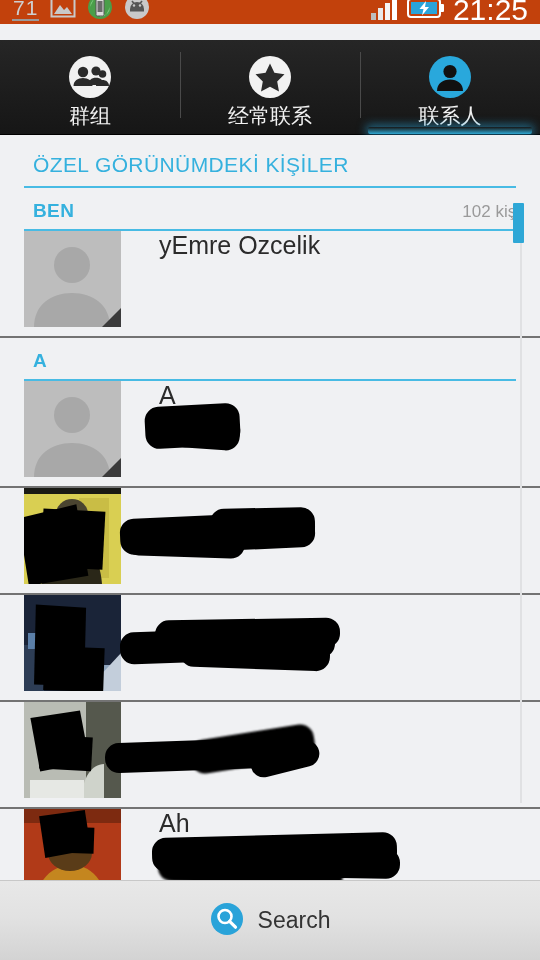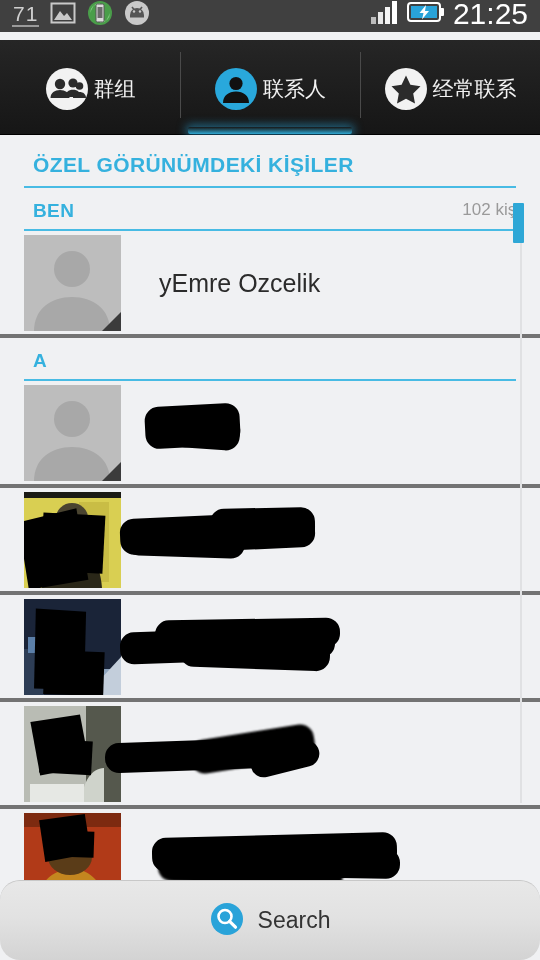--- a/index.html
+++ b/index.html
@@ -5,23 +5,23 @@
   * { margin:0; padding:0; box-sizing:border-box; }
   html, body {
     width:540px; height:960px;
     overflow:hidden;
     background:#f0f1f3;
     font-family:"Liberation Sans", sans-serif;
   }
 
   
   #status-bar{
-    position:absolute; left:0; top:0; width:540px; height:32px;
-    background:#404040;
-    display:flex; align-items:flex-start;
+    position:absolute; left:0; top:0; width:540px; height:24px;
+    background:#c2410c;
+    display:flex; align-items:flex-end;
     padding:0 12px;
   }
   #status-left{ display:flex; align-items:center; gap:11px; }
   #status-right{ margin-left:auto; display:flex; align-items:center; gap:8px; }
 
   .sb-num{
     color:#cfcfcf; font-size:21px; letter-spacing:1px;
     border-bottom:2px solid #9a9a9a; line-height:22px; padding:0 1px;
   }
   .sb-icon{ display:block; }
@@ -32,23 +32,23 @@
 
   
   #tab-bar{
     position:absolute; left:0; top:40px; width:540px; height:95px;
     background:linear-gradient(to bottom,#262626 0%,#1d1d1d 55%,#161616 100%);
     display:flex;
     border-bottom:1px solid #000;
   }
   .tab{
     flex:1; position:relative;
-    display:flex; flex-direction:row; align-items:center; justify-content:center;
+    display:flex; flex-direction:column; align-items:center; justify-content:flex-start;
     gap:5px;
-    padding-top:3px;
+    padding-top:15px;
   }
   .tab + .tab:before{
     content:""; position:absolute; left:0; top:12px; bottom:16px; width:1px;
     background:#4a4a4a;
   }
   .tab-icon{ width:44px; height:44px; display:block; }
   .tab-label{
     color:#f2f2f2; font-size:21px; line-height:24px;
     font-family:"DejaVu Sans", sans-serif;
   }
@@ -60,49 +60,49 @@
   }
 
   
   #content{
     position:absolute; left:0; top:135px; width:540px; height:745px;
     background:#f0f1f3;
     overflow:hidden;
   }
 
   #view-title{
-    color:#35b1de; font-size:21px; font-weight:bold;
+    color:#35b1de; font-size:21px; font-weight:normal;
     letter-spacing:0.4px;
     padding:18px 0 9px 33px;
   }
   .title-rule{
     height:2px; background:#48bbe4; margin:0 24px 0 24px;
   }
 
   .section-header{
     position:relative;
     padding:12px 20px 7px 33px;
-    display:flex; align-items:flex-start;
+    display:flex; align-items:flex-end;
   }
   .section-letter{
     color:#35b1de; font-size:19px; font-weight:bold; letter-spacing:0.4px;
   }
   .section-count{
     margin-left:auto; color:#9a9a9a; font-size:17px;
   }
   .section-rule{
     height:2px; background:#48bbe4; margin:0 24px 0 24px;
   }
 
   .contact-row{
     position:relative;
     height:107px;
-    display:flex; align-items:center;
+    display:flex; align-items:flex-start;
     padding-left:24px;
-    border-bottom:4px solid #737373;
+    border-bottom:2px solid #737373;
   }
   .avatar{
     position:relative;
     width:97px; height:96px;
     flex:0 0 97px;
     overflow:hidden;
     background:#c0c0c0;
   }
   .avatar .corner{
     position:absolute; right:0; bottom:0;
@@ -134,21 +134,20 @@
     position:absolute; right:16px; top:68px; width:11px; height:40px;
     background:#2ea7d6; border-radius:1px;
   }
 
   
   #bottom-bar{
     position:absolute; left:0; bottom:0; width:540px; height:80px;
     background:linear-gradient(to bottom,#e8e8e8 0%,#e2e2e2 45%,#d3d3d3 100%);
     border-top:1px solid #c8c8c8;
     display:flex;
-    border-radius:20px;
   }
   .bottom-btn{
     flex:1; position:relative;
     display:flex; align-items:center; justify-content:center; gap:14px;
   }
   .bottom-btn + .bottom-btn:before{
     content:""; position:absolute; left:0; top:0; bottom:0; width:1px;
     background:#b9b9b9;
   }
   .bottom-label{ color:#333; font-size:23px; }
@@ -223,40 +222,40 @@
         <path d="M5.5 31 c0-5.2 4.3-8 9.5-8 s9.5 2.8 9.5 8 z" fill="#2b2b2b"></path>
         <circle cx="28" cy="16" r="4.6" fill="#2b2b2b"></circle>
         <path d="M20 30 c0-4.6 3.6-7.2 8-7.2 s8 2.6 8 7.2 z" fill="#2b2b2b"></path>
         <circle cx="34.5" cy="19" r="3.8" fill="#2b2b2b"></circle>
         <path d="M28 31 c0-3.9 3-6 6.5-6 s6.5 2.1 6.5 6 z" fill="#2b2b2b"></path>
       </svg>
     </span>
     <span class="tab-label">群组</span>
   </div>
 
+  <div class="tab">
+    <span class="tab-icon">
+      <svg width="44" height="44" viewBox="0 0 44 44">
+        <circle cx="22" cy="22" r="21" fill="#f2f2f2"></circle>
+        <path d="M22 8.5 L26.4 17.8 L36.5 19.2 L29.2 26.4 L31 36.5 L22 31.7 L13 36.5 L14.8 26.4 L7.5 19.2 L17.6 17.8 Z" fill="#2b2b2b"></path>
+      </svg>
+    </span>
+    <span class="tab-label">经常联系</span>
+  </div>
+
   <div class="tab active">
     <span class="tab-icon">
       <svg width="44" height="44" viewBox="0 0 44 44">
         <circle cx="22" cy="22" r="21" fill="#29a8dc"></circle>
         <circle cx="22" cy="16.5" r="6.6" fill="#111"></circle>
         <path d="M9 36 c0-7.3 5.8-11.4 13-11.4 s13 4.1 13 11.4 z" fill="#111"></path>
       </svg>
     </span>
     <span class="tab-label">联系人</span>
     <span class="tab-underline"></span>
-  </div>
-
-  <div class="tab">
-    <span class="tab-icon">
-      <svg width="44" height="44" viewBox="0 0 44 44">
-        <circle cx="22" cy="22" r="21" fill="#f2f2f2"></circle>
-        <path d="M22 8.5 L26.4 17.8 L36.5 19.2 L29.2 26.4 L31 36.5 L22 31.7 L13 36.5 L14.8 26.4 L7.5 19.2 L17.6 17.8 Z" fill="#2b2b2b"></path>
-      </svg>
-    </span>
-    <span class="tab-label">经常联系</span>
   </div>
 
 </div>
 
 <div id="content">
 
   <div id="view-title">ÖZEL GÖRÜNÜMDEKİ KİŞİLER</div>
   <div class="title-rule"></div>
 
   <div class="section-header">

